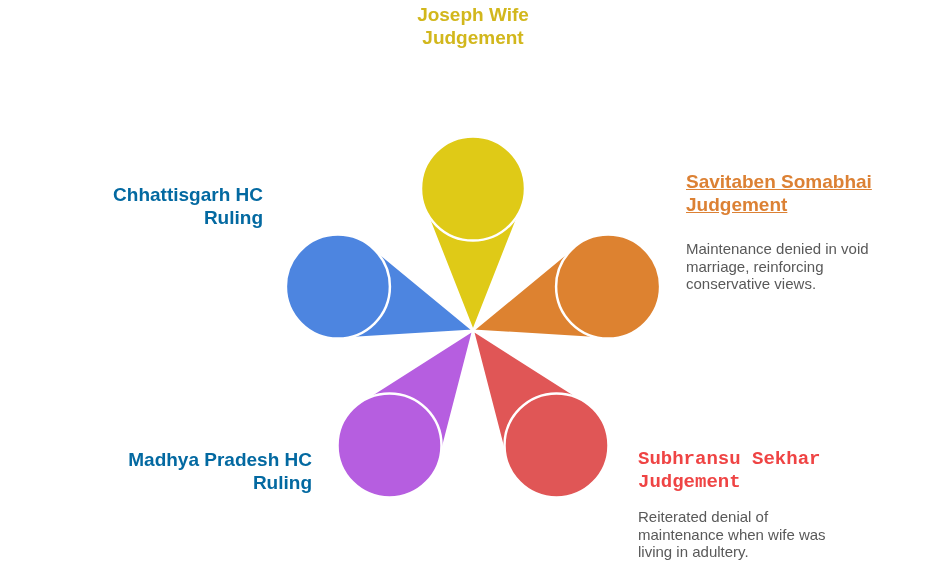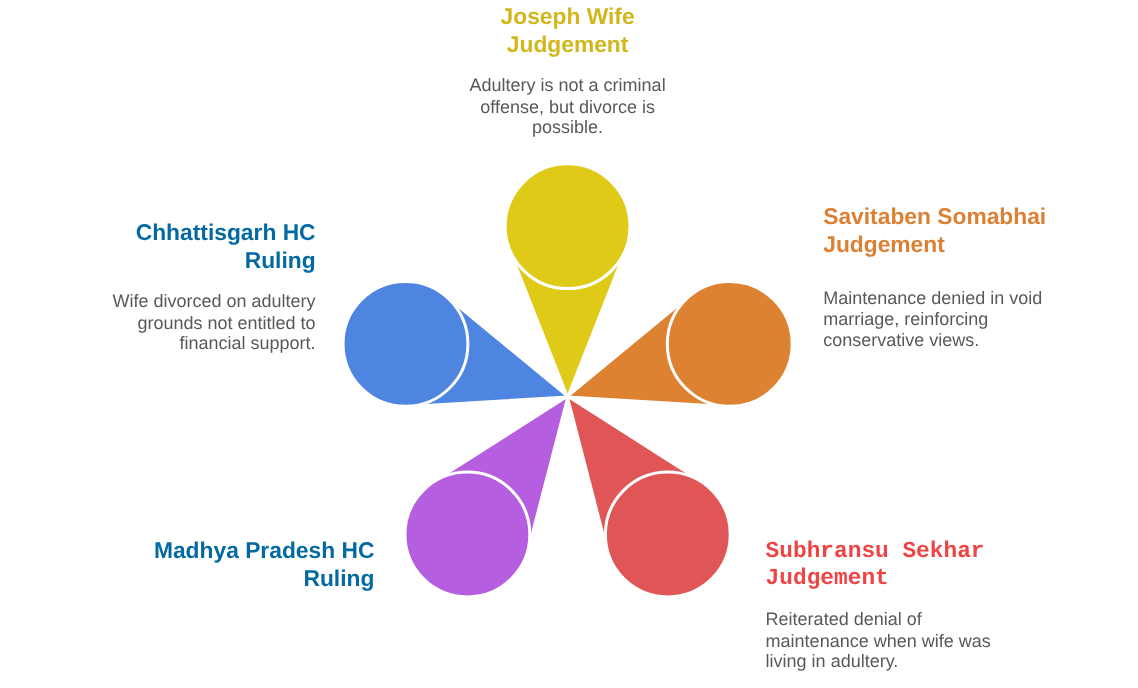--- a/index.html
+++ b/index.html
@@ -71,27 +71,24 @@
 
     <g>
       <path d="M473,330.5 L371.1,246.5 L341.1,338.5 Z" stroke="#ffffff" stroke-width="2" stroke-linejoin="round" fill="#4d85e0"></path>
       <circle cx="337.9" cy="286.6" r="52" stroke="#ffffff" stroke-width="2.5" fill="#4d85e0"></circle>
     </g>
   </svg>
 
   <div class="tb tb-top">
     <h2 style="color: rgb(210, 183, 28);">Joseph Wife
 Judgement</h2>
-    <p style="color: rgb(89, 89, 89);">Adultery is not a criminal
-offense, but divorce is
-possible.</p>
   </div>
 
   <div class="tb tb-right">
-    <h2 style="color: rgb(220, 129, 52);">Savitaben Somabhai
+    <h2 style="color: rgb(220, 129, 52); text-decoration: underline;">Savitaben Somabhai
 Judgement</h2>
     <p style="color: rgb(89, 89, 89); margin-top: 24px;">Maintenance denied in void
 marriage, reinforcing
 conservative views.</p>
   </div>
 
   <div class="tb tb-bottom-right">
     <h2 style="color: #ef4444; font-family: Liberation Mono, monospace;">Subhransu Sekhar
 Judgement</h2>
     <p style="color: rgb(89, 89, 89);">Reiterated denial of
@@ -100,18 +97,15 @@
   </div>
 
   <div class="tb tb-bottom-left">
     <h2 style="color: #0369a1;">Madhya Pradesh HC
 Ruling</h2>
   </div>
 
   <div class="tb tb-left">
     <h2 style="color: #0369a1;">Chhattisgarh HC
 Ruling</h2>
-    <p style="color: rgb(89, 89, 89);">Wife divorced on adultery
-grounds not entitled to
-financial support.</p>
   </div>
 
 </div>
 
 </body></html>

